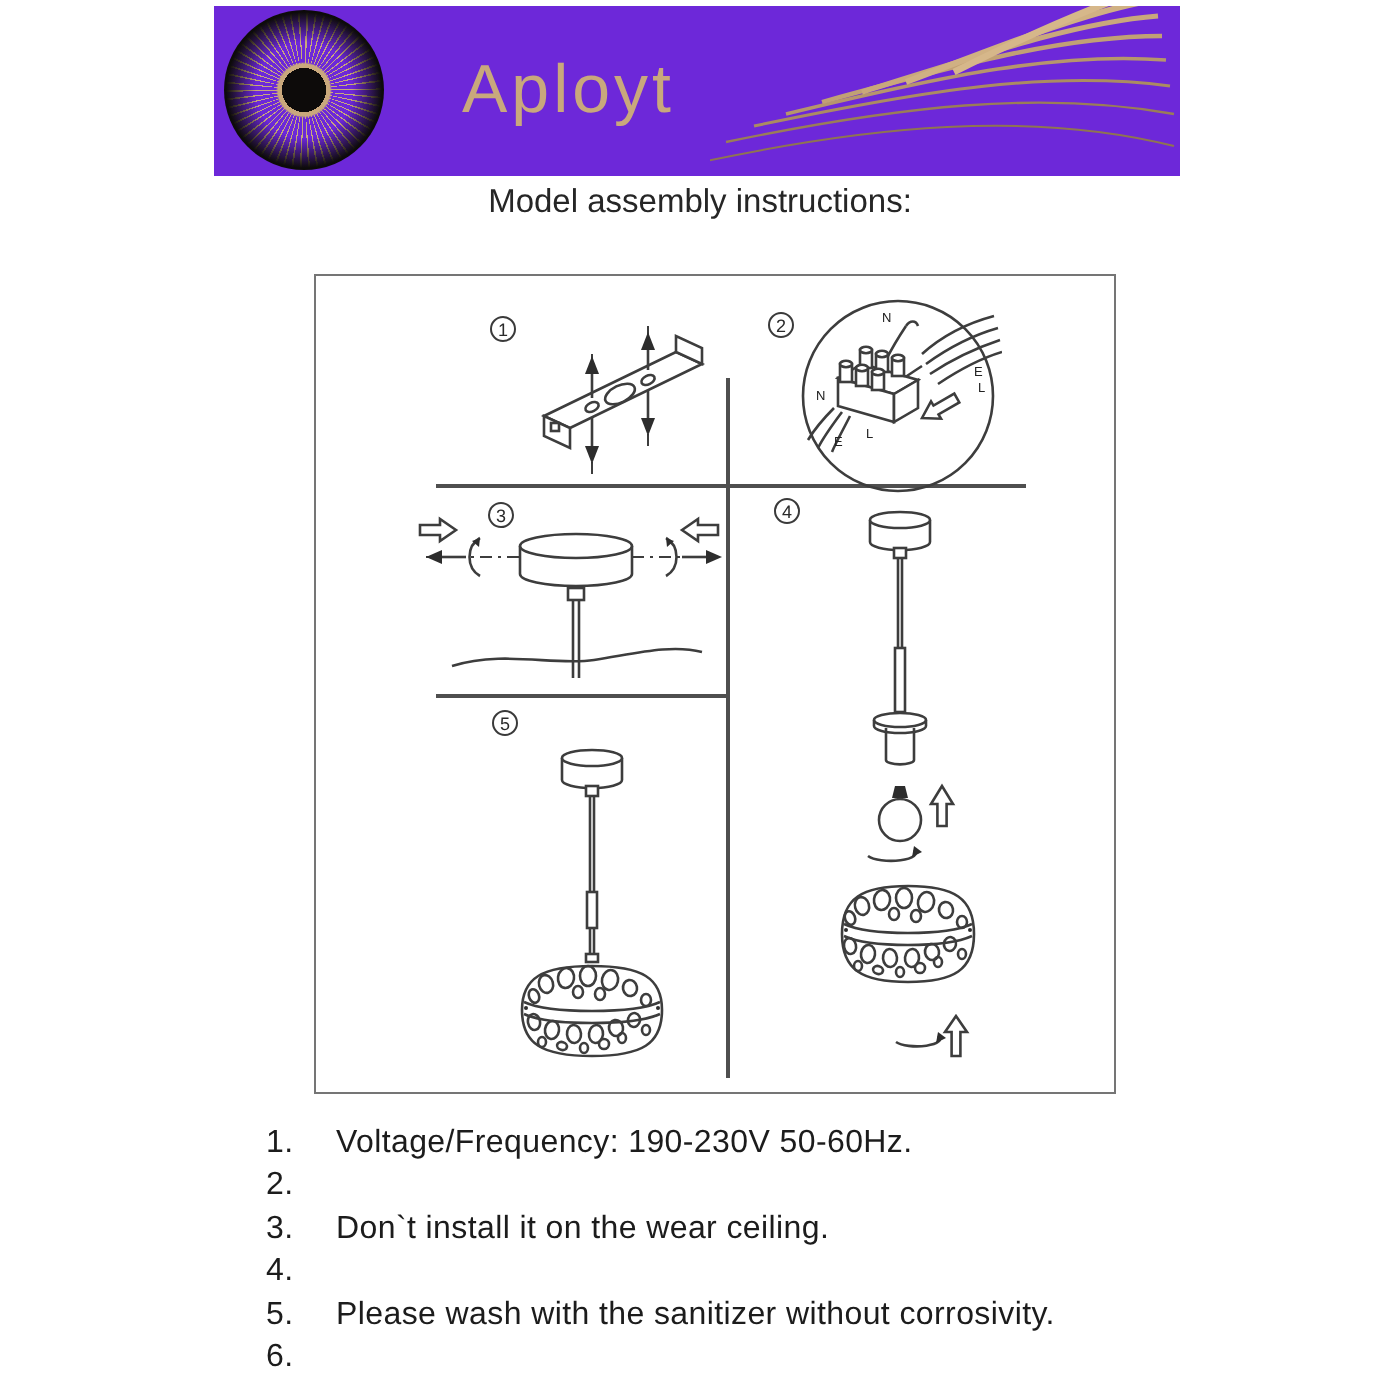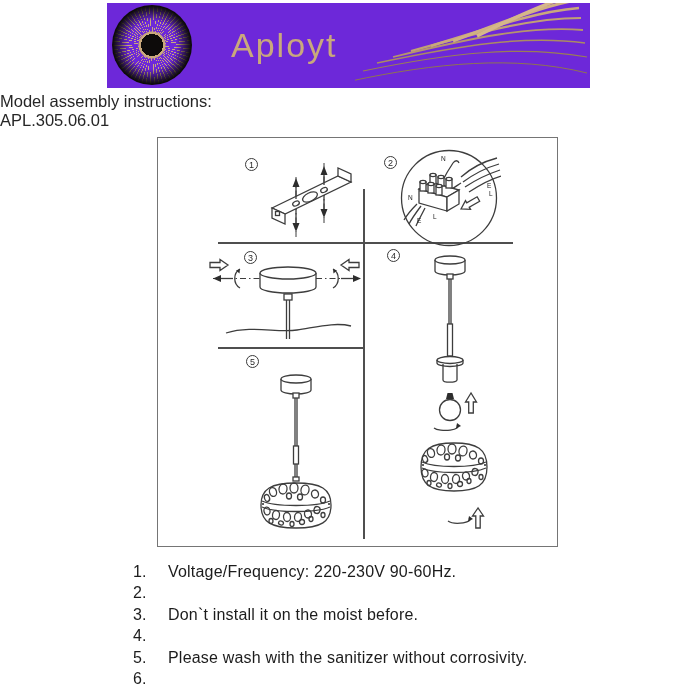--- a/index.html
+++ b/index.html
@@ -18,21 +18,21 @@
       radial-gradient(circle, #0d0b0a 0 11px, #c9a87c 11px 13px, rgba(13,11,10,0) 14px),
       radial-gradient(circle, rgba(13,11,10,0) 0 24px, #0d0b0a 39px),
       repeating-conic-gradient(from 2deg, #c9a87c 0deg 1.4deg, rgba(13,11,10,0) 1.4deg 6.2deg);
   }
   .brand {
     position:absolute; left:124px; top:24px; font-size:34px; line-height:36px;
     color:#c9a87c; letter-spacing:2px; font-weight:400;
   }
   .fan { position:absolute; right:0; top:0; }
   
-  .title { position:absolute; left:0; top:92px; width:700px; }
+  .title { position:absolute; left:0; top:92px; width:700px; text-align:center; }
   .title div { font-size:16.5px; line-height:18.5px; color:#262626; }
   
   .box {
     position:absolute; left:157px; top:137px; width:401px; height:410px;
     border:1.6px solid #757575; box-sizing:border-box;
   }
   .gl { position:absolute; background:#4f4f4f; }
   .gl.v  { left:205px; top:51px;  width:1.6px; height:350px; }
   .gl.h1 { left:60px;  top:104px; width:295px; height:1.6px; }
   .gl.h2 { left:60px;  top:209px; width:146px; height:1.6px; }
@@ -75,21 +75,20 @@
     <path d="M 228,27 C 175,23 120,34 38,54" stroke="#b6956c" stroke-width="1.8" fill="none"></path>
     <path d="M 226,15 C 180,15 132,27 56,48" stroke="#c1a075" stroke-width="2.2" fill="none"></path>
     <path d="M 224,5  C 186,8 146,21 76,43" stroke="#c9a87c" stroke-width="2.6" fill="none"></path>
     <path d="M 222,-3 C 192,2 158,15 98,38" stroke="#d0b083" stroke-width="3" fill="none"></path>
     <path d="M 220,-9 C 198,-2 170,9 122,33" stroke="#d6b78a" stroke-width="3.4" fill="none"></path>
   </svg>
 </div>
 
 <div class="title">
   <div>Model assembly instructions:</div>
-  <div>APL.305.06.01</div>
 </div>
 
 <div class="box">
   <div class="gl v"></div>
   <div class="gl h1"></div>
   <div class="gl h2"></div>
 
   <div class="badge b1">1</div>
   <div class="badge b2">2</div>
   <div class="badge b3">3</div>
@@ -304,28 +303,28 @@
         <ellipse class="ln" cx="70" cy="152" rx="2" ry="2.5"></ellipse>
         <ellipse class="ln" cx="82" cy="148" rx="2" ry="2.5"></ellipse>
       </g>
     </g>
   </svg>
 </div>
 
 <div class="list">
   <div class="li">
     <span class="num">1.</span>
-    <span class="txt">Voltage/Frequency: 220-230V 90-60Hz.</span>
+    <span class="txt">Voltage/Frequency: 190-230V 50-60Hz.</span>
   </div>
   <div class="li">
     <span class="num">2.</span>
   </div>
   <div class="li">
     <span class="num">3.</span>
-    <span class="txt">Don`t install it on the moist before.</span>
+    <span class="txt">Don`t install it on the wear ceiling.</span>
   </div>
   <div class="li">
     <span class="num">4.</span>
   </div>
   <div class="li">
     <span class="num">5.</span>
     <span class="txt">Please wash with the sanitizer without corrosivity.</span>
   </div>
   <div class="li">
     <span class="num">6.</span>

